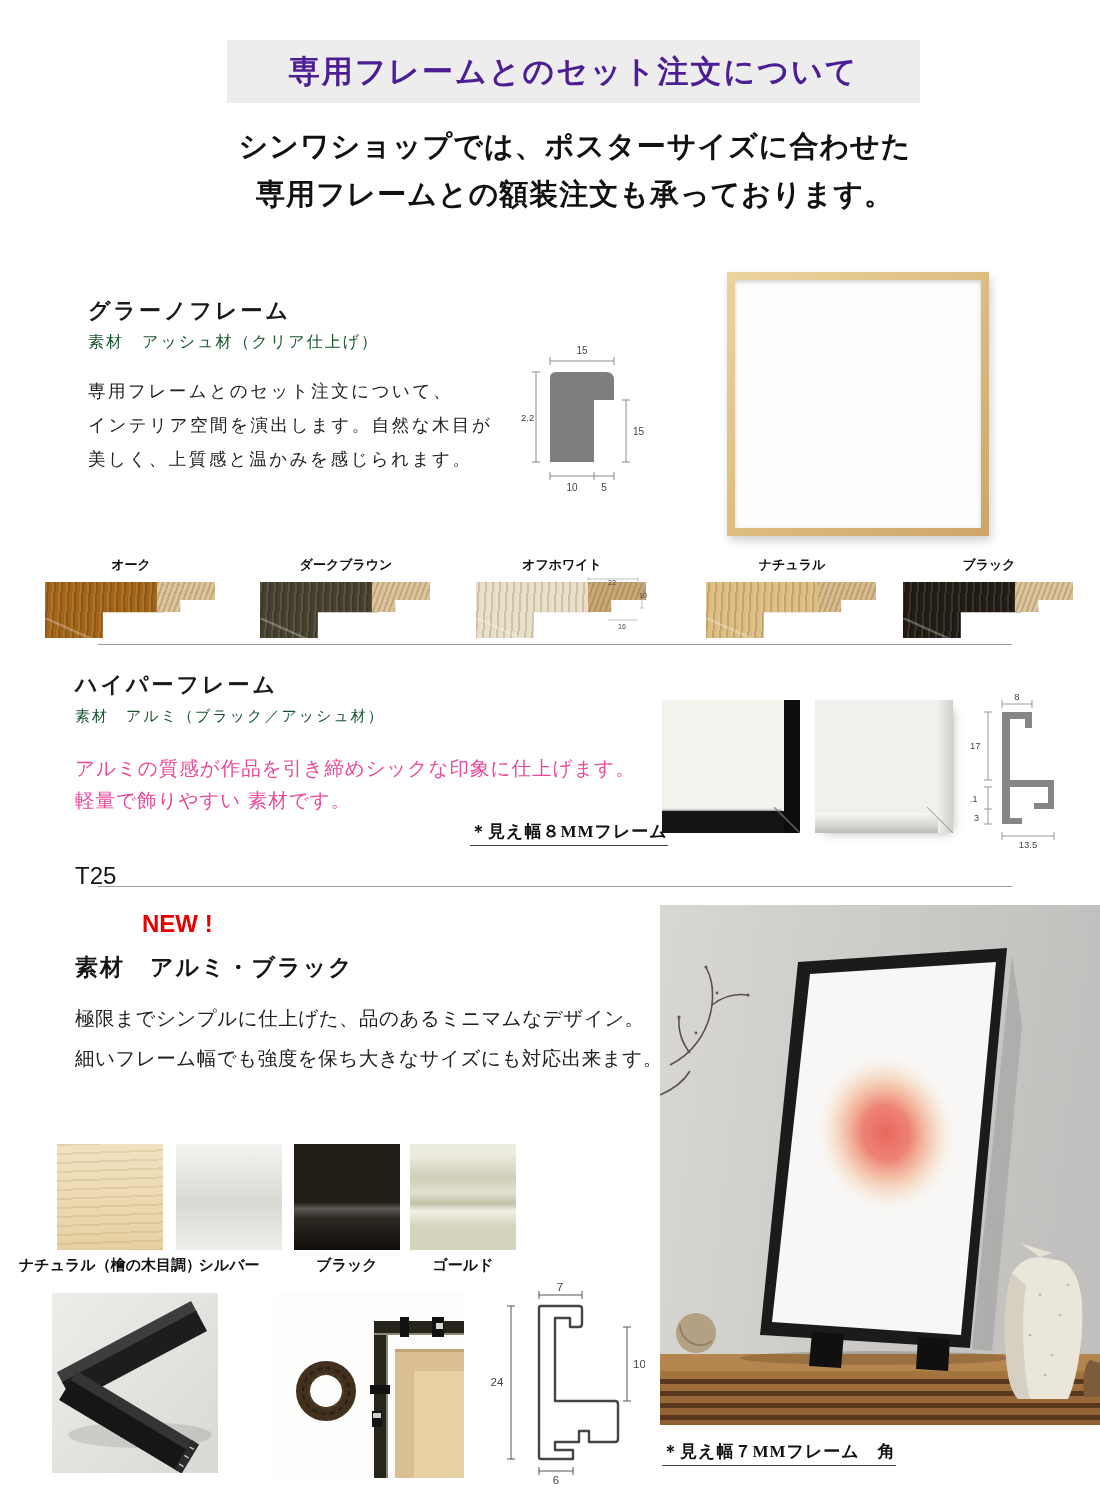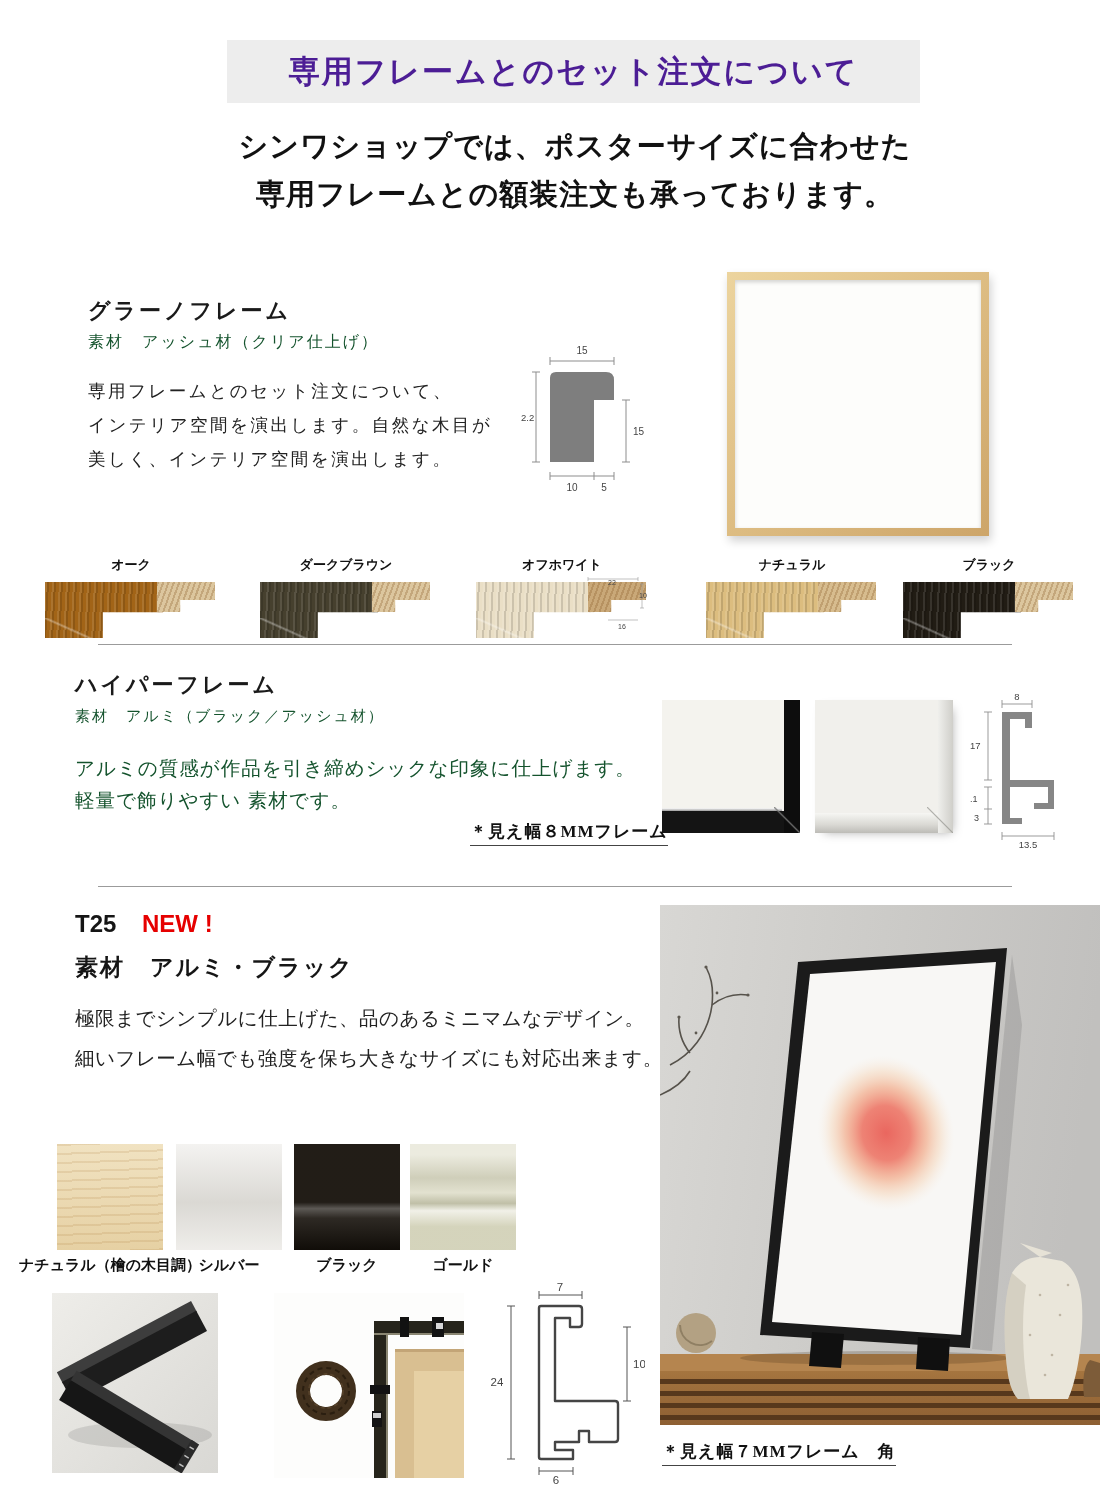--- a/index.html
+++ b/index.html
@@ -11,21 +11,21 @@
   .header-box{left:227px;top:40px;width:693px;height:63px;background:#ededed;
               display:flex;align-items:center;justify-content:center;}
   .header-title{font-size:31px;font-weight:700;letter-spacing:2px;color:#4c1d95;}
   .intro{left:125px;top:122px;width:900px;text-align:center;font-size:29px;font-weight:700;
          line-height:48px;color:#111;letter-spacing:1px;}
 
   
   .sec-title{font-size:22px;font-weight:700;letter-spacing:3px;color:#1a1a1a;}
   .sec-material{font-size:16px;letter-spacing:2px;color:#14532d;}
   .sec-desc{font-size:17.5px;letter-spacing:2.5px;line-height:34px;color:#222;}
-  .sec-desc2{font-size:19.5px;letter-spacing:1px;line-height:32px;color:#14532d;}
+  .sec-desc2{font-size:19.5px;letter-spacing:1px;line-height:32px;color:#ec4899;}
   .divider{height:1px;background:#9b9b9b;width:914px;left:98px;}
   .caption{font-family:"Liberation Serif","DejaVu Serif",serif;font-size:17px;font-weight:700;
            letter-spacing:1px;border-bottom:1px solid #444;padding-bottom:2px;color:#111;}
 
   
   .wood-photo{left:712px;top:262px;width:302px;height:288px;background:#ffffff;}
   .wood-frame{position:absolute;left:15px;top:10px;width:262px;height:264px;
               background:linear-gradient(135deg,#ecd49e 0%,#dfbf85 45%,#cda569 100%);
               box-shadow:2px 5px 9px rgba(0,0,0,0.18);}
   .wood-frame-inner{position:absolute;left:8px;top:8px;right:8px;bottom:8px;background:#fdfdfb;
@@ -84,21 +84,21 @@
   <div class="abs intro">
     <div>シンワショップでは、ポスターサイズに合わせた</div>
     <div>専用フレームとの額装注文も承っております。</div>
   </div>
 
   <div class="abs sec-title" style="left:88px;top:296px">グラーノフレーム</div>
   <div class="abs sec-material" style="left:88px;top:332px">素材　アッシュ材（クリア仕上げ）</div>
   <div class="abs sec-desc" style="left:88px;top:374px">
     <div>専用フレームとのセット注文について、</div>
     <div>インテリア空間を演出します。自然な木目が</div>
-    <div>美しく、インテリア空間を演出します。</div>
+    <div>美しく、上質感と温かみを感じられます。</div>
   </div>
 
   <svg class="abs" style="left:520px;top:344px" width="135" height="152" viewBox="0 0 135 152">
     <path d="M36,28 H86 Q94,28 94,36 V56 H74 V118 H30 V34 Q30,28 36,28 Z" fill="#7e7e7e"></path>
     <g stroke="#8d8d8d" stroke-width="1" fill="none">
       <path d="M30,17 H94 M30,13 V21 M94,13 V21"></path>
       <path d="M16,28 V118 M12,28 H20 M12,118 H20"></path>
       <path d="M106,56 V118 M102,56 H110 M102,118 H110"></path>
       <path d="M30,132 H94 M30,128 V136 M74,128 V136 M94,128 V136"></path>
     </g>
@@ -210,21 +210,21 @@
     </g>
     <text x="55" y="8" font-size="9.5" text-anchor="middle">8</text>
     <text x="8" y="57" font-size="9.5">17</text>
     <text x="8" y="110" font-size="9">.1</text>
     <text x="12" y="129" font-size="9">3</text>
     <text x="66" y="156" font-size="9.5" text-anchor="middle">13.5</text>
   </svg>
 
   <div class="abs divider" style="top:886px"></div>
 
-  <div class="abs" style="left:75px;top:910px;font-size:24px;font-weight:700">T25</div>
+  <div class="abs" style="left:75px;top:862px;font-size:24px;font-weight:400">T25</div>
   <div class="abs" style="left: 142px; top: 910px; font-size: 24px; font-weight: 700; color: rgb(230, 0, 0);">NEW !</div>
   <div class="abs" style="left:75px;top:952px;font-size:23px;font-weight:700;letter-spacing:2px">素材　アルミ・ブラック</div>
   <div class="abs" style="left:75px;top:998px;font-size:19.5px;letter-spacing:0.5px;line-height:40px;color:#222">
     <div>極限までシンプルに仕上げた、品のあるミニマムなデザイン。</div>
     <div>細いフレーム幅でも強度を保ち大きなサイズにも対応出来ます。</div>
   </div>
 
   <div class="abs swatch sw-natural" style="left: 57px; top: 1144px; background-color: rgb(236, 217, 173);"></div>
   <div class="abs swatch sw-silver" style="left: 176px; top: 1144px; background-color: rgb(230, 228, 223);"></div>
   <div class="abs swatch sw-black" style="left: 294px; top: 1144px; background-color: rgb(22, 17, 11);"></div>

